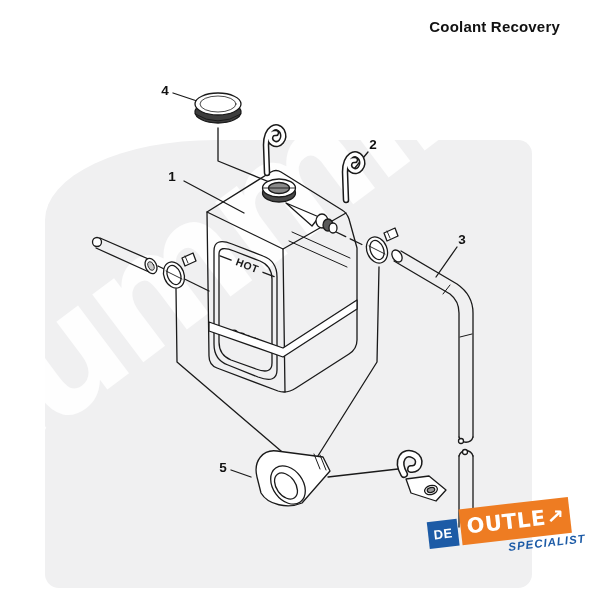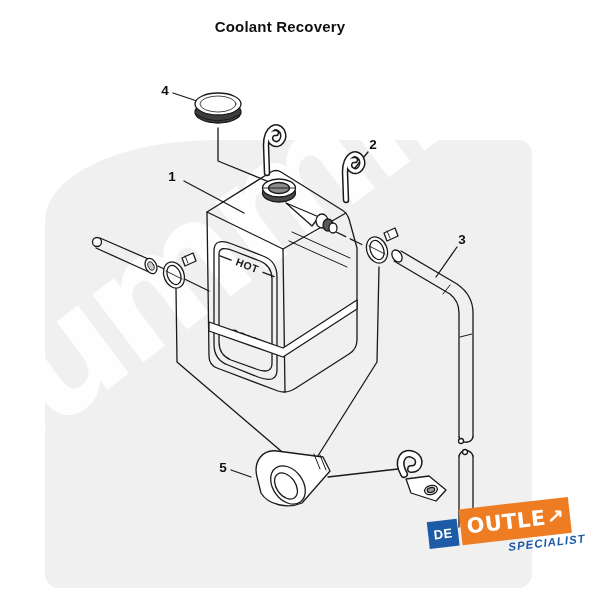--- a/index.html
+++ b/index.html
@@ -1,21 +1,21 @@
 <!DOCTYPE html>
 <html><head>
 <meta charset="utf-8">
 <style>
   html,body{margin:0;padding:0;}
   body{
     width:600px;height:600px;position:relative;background:#ffffff;
     font-family:"Liberation Sans","DejaVu Sans",sans-serif;overflow:hidden;
   }
   .title{
-    position:absolute;left:0;top:18px;width:560px;text-align:center;
+    position:absolute;left:0;top:18px;width:560px;text-align:right;
     font-size:15px;font-weight:bold;color:#111;letter-spacing:0.2px;
   }
   .gray-panel{
     position:absolute;left:45px;top:140px;width:487px;height:448px;
     background:#f0f0f1;overflow:hidden;
     border-radius:170px 14px 14px 14px / 80px 14px 14px 14px;
   }
   .watermark{
     position:absolute;left:-110px;top:220px;white-space:nowrap;
     font-size:155px;font-weight:800;letter-spacing:-8px;line-height:1.2;

